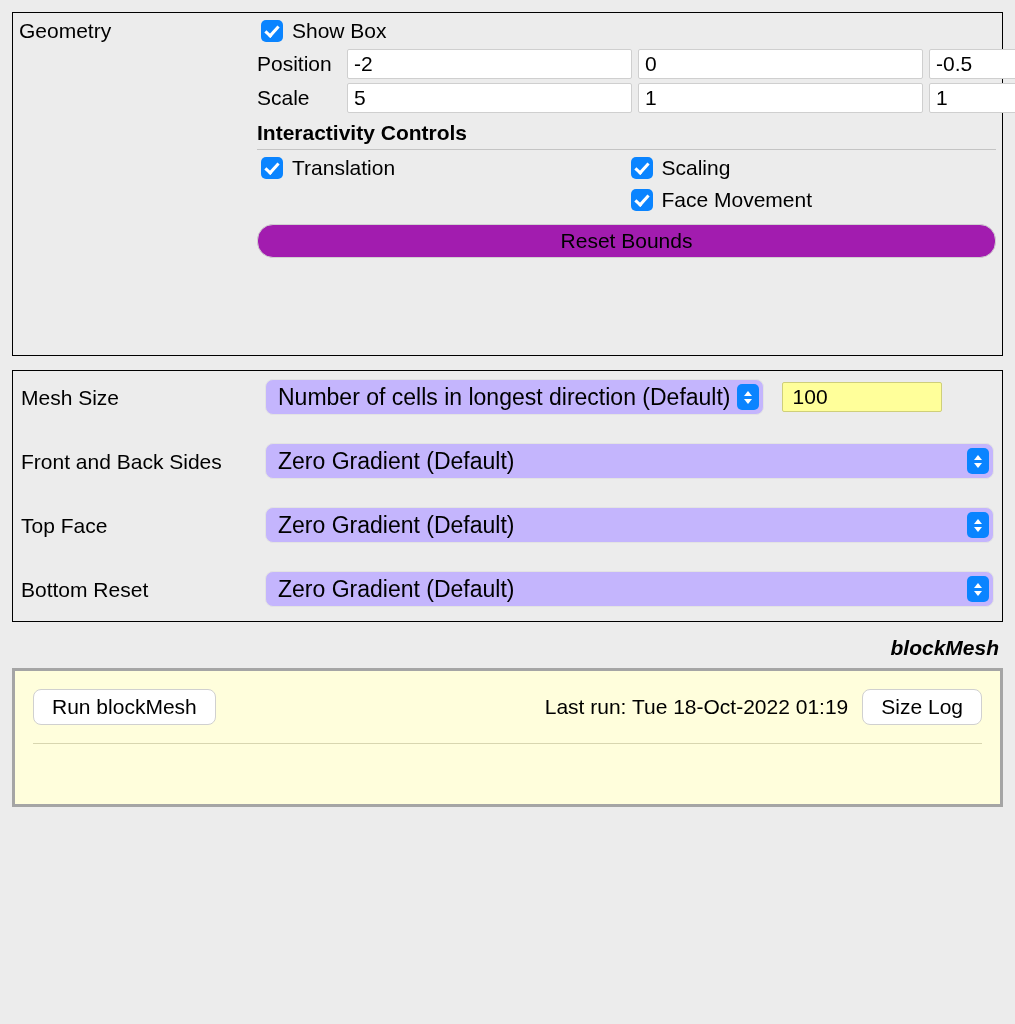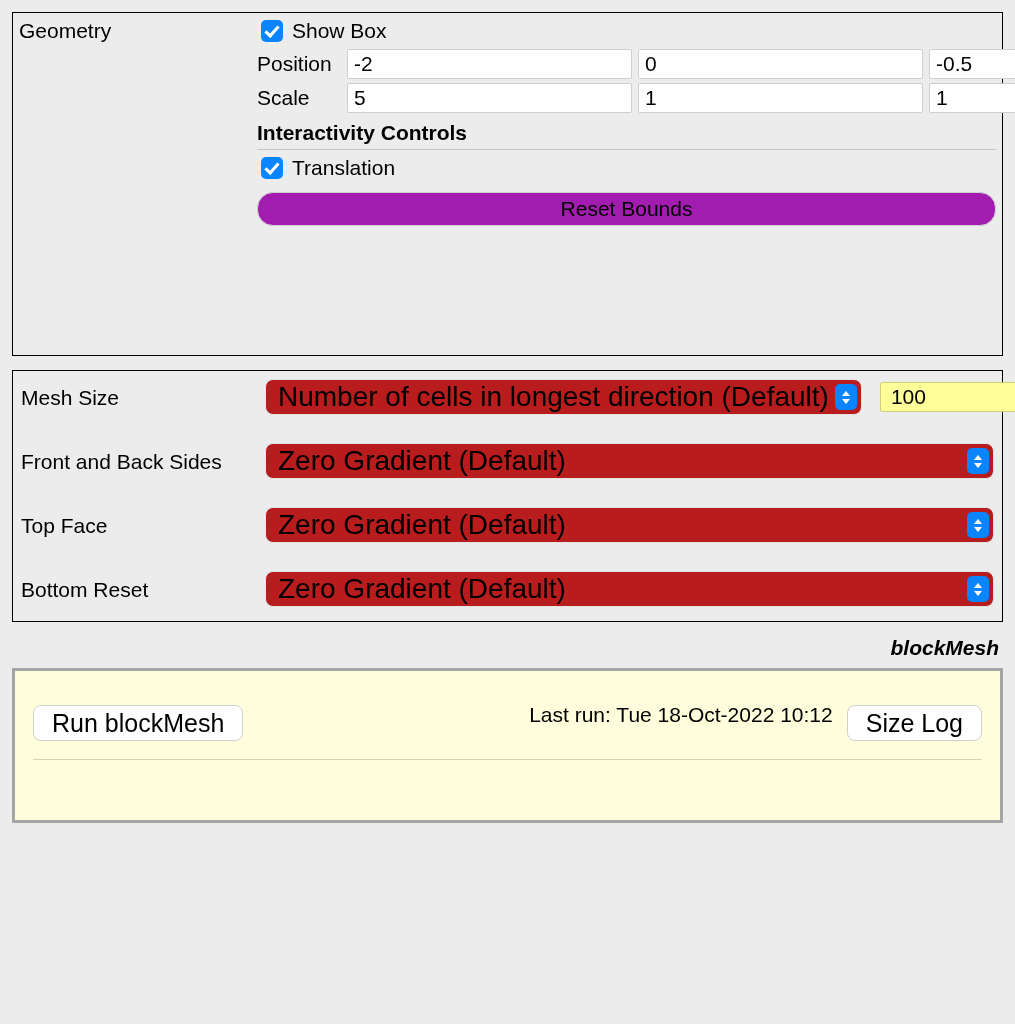--- a/index.html
+++ b/index.html
@@ -93,27 +93,27 @@
   
   .mesh-row { display: flex; align-items: center; margin-bottom: 28px; }
   .mesh-row:last-child { margin-bottom: 4px; }
   .mesh-label {
     width: 244px; flex: 0 0 244px;
     font-size: 21px;
     padding-top: 2px;
   }
   .sel {
     position: relative;
-    background: #b91c1c;
+    background: #c4b5fd;
     border: 1px solid #e3e3e3;
     border-radius: 8px;
     height: 36px;
     display: flex; align-items: center;
     padding: 0 32px 0 12px;
-    font-size: 28px;
+    font-size: 23px;
     cursor: pointer;
   }
   .sel:not(.small) { flex: 1 1 auto; }
   .sel.small { width: auto; flex: 0 0 auto; }
   .sel-arrow {
     position: absolute;
     right: 4px; top: 50%;
     transform: translateY(-50%);
     width: 22px; height: 26px;
     background: #0a84ff;
@@ -157,24 +157,23 @@
     display: flex; align-items: center; gap: 14px;
     padding-bottom: 18px;
     border-bottom: 1px solid #d8d6b0;
   }
   .pill-btn {
     background: #fff;
     border: 1px solid #d0d0d0;
     border-radius: 8px;
     height: 36px;
     padding: 0 18px;
-    font-size: 25px;
-    font-family: inherit;
-    cursor: pointer;
-    margin-top: 16px;
+    font-size: 21px;
+    font-family: inherit;
+    cursor: pointer;
   }
   .spacer { flex: 1 1 auto; }
   .status-text { font-size: 21px; }
 </style>
 </head>
 <body>
 
 <div class="page">
 
   <div class="panel geom-panel">
@@ -205,20 +204,28 @@
         <hr class="thinline">
 
         <div class="two-col">
           <div>
             <div class="hline">
               <input type="checkbox" class="chk" checked="" style="">
               <span>Translation</span>
             </div>
           </div>
           <div>
+            <div class="hline">
+              <input type="checkbox" class="chk" checked="" style="">
+              <span>Scaling</span>
+            </div>
+            <div class="hline">
+              <input type="checkbox" class="chk" checked="" style="">
+              <span>Face Movement</span>
+            </div>
           </div>
         </div>
 
         <button class="wide-btn">Reset Bounds</button>
 
       </div>
     </div>
   </div>
 
   <div class="panel" style="padding:8px 8px 10px 8px;">
@@ -256,18 +263,18 @@
         <span class="sel-arrow"></span>
       </div>
     </div>
   </div>
 
   <div class="section-title">blockMesh</div>
   <div class="run-panel">
     <div class="run-row">
       <button class="pill-btn">Run blockMesh</button>
       <div class="spacer"></div>
-      <span class="status-text">Last run: Tue 18-Oct-2022 10:12</span>
+      <span class="status-text">Last run: Tue 18-Oct-2022 01:19</span>
       <button class="pill-btn">Size Log</button>
     </div>
   </div>
 
 </div>
 
 </body></html>

